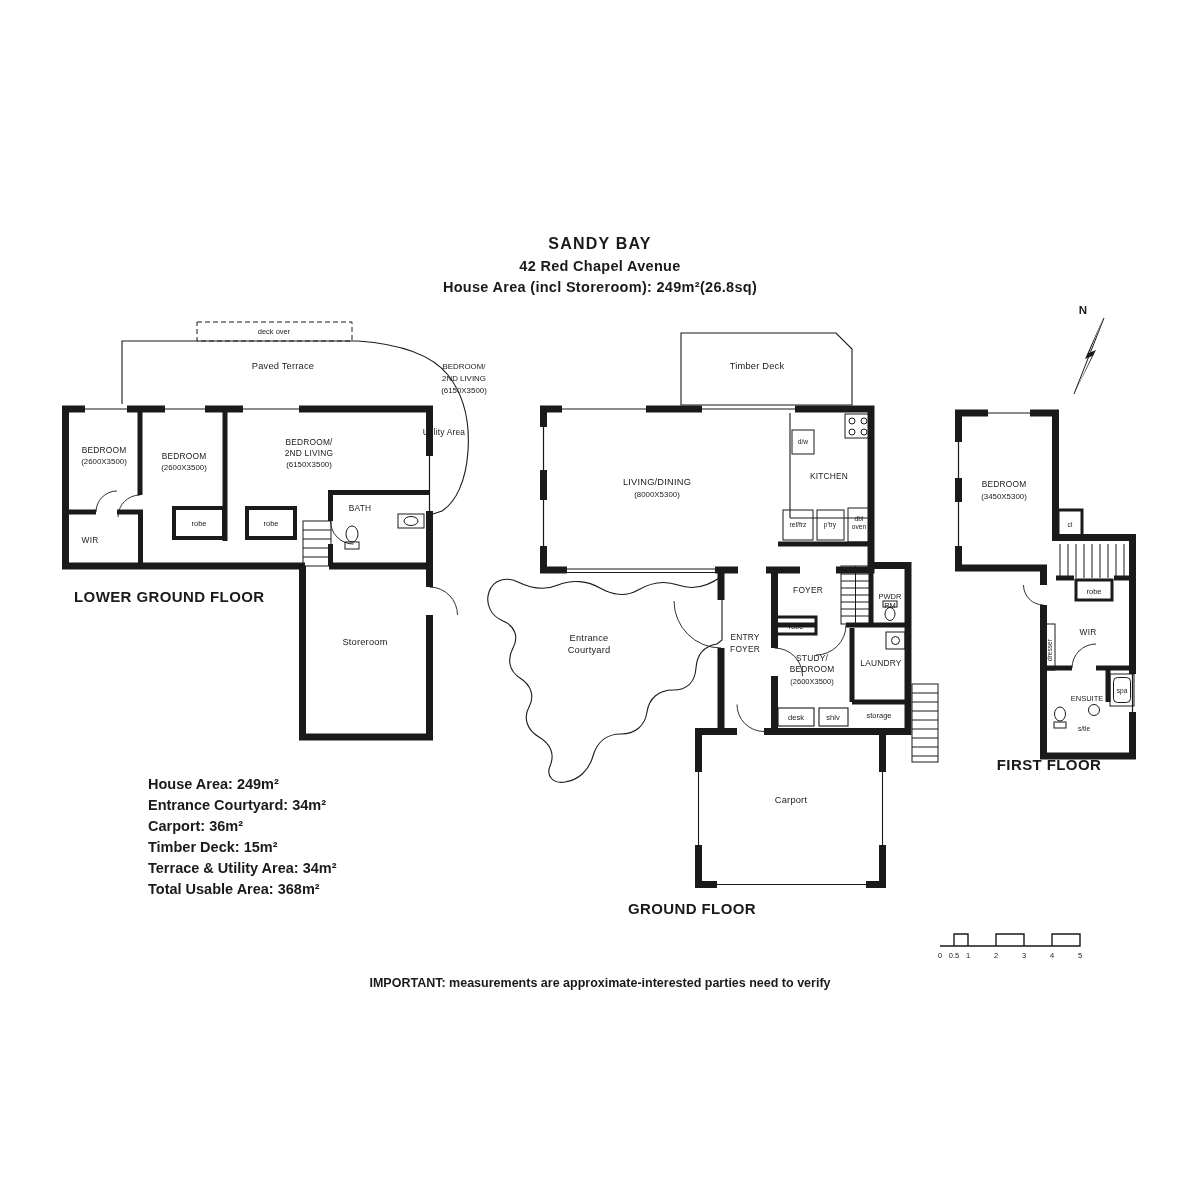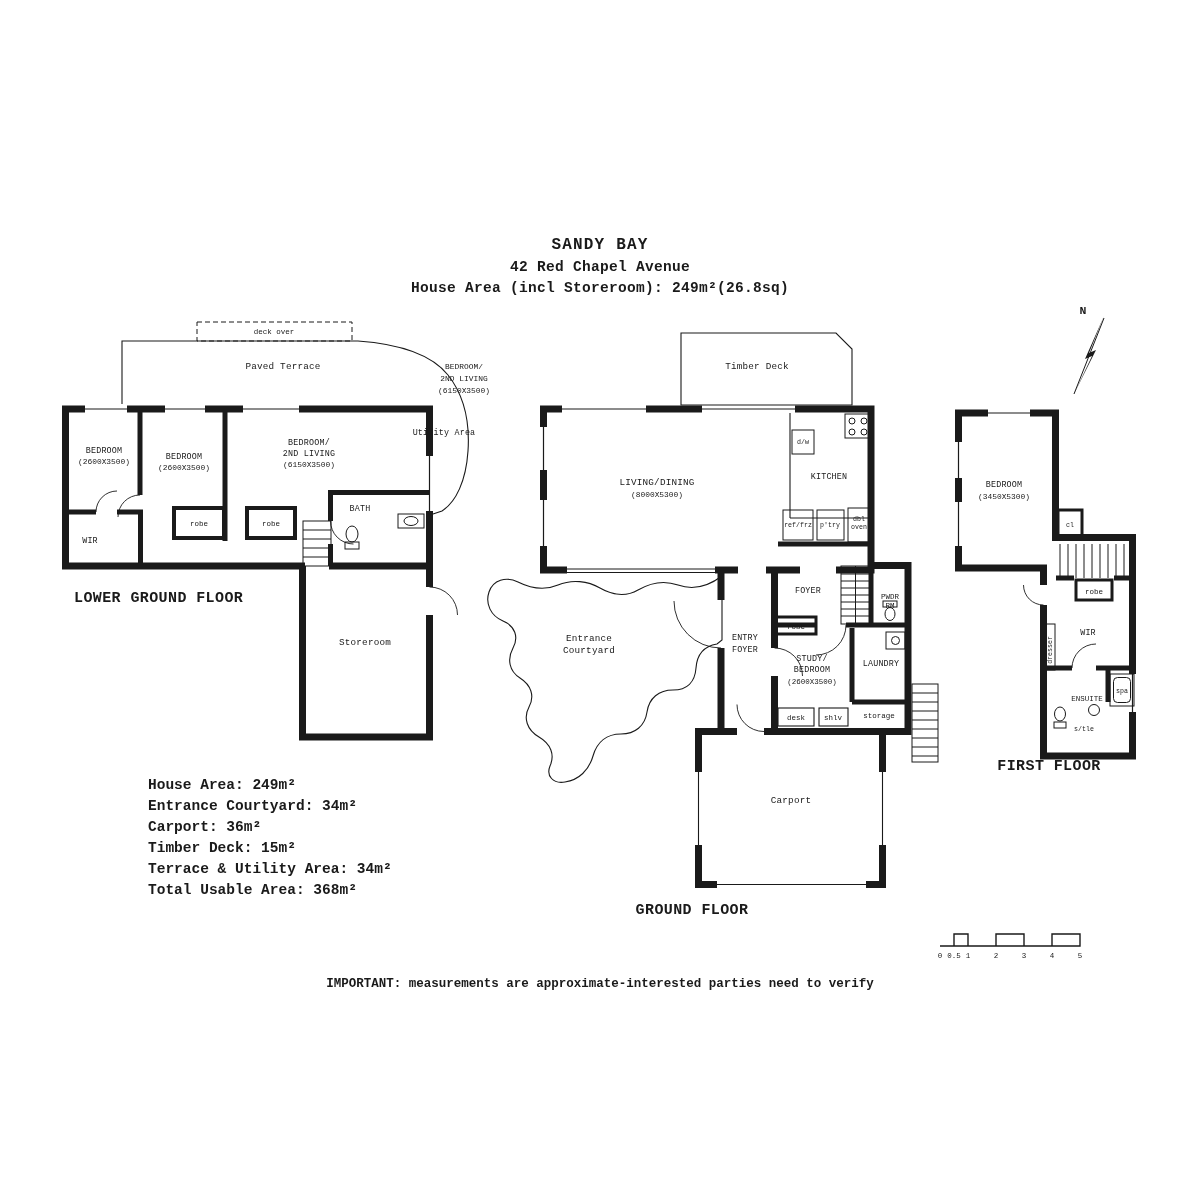--- a/index.html
+++ b/index.html
@@ -1,17 +1,17 @@
 <!DOCTYPE html>
 <html><head>
 <meta charset="utf-8">
 <style>
   html,body{margin:0;padding:0;background:#ffffff;}
   .page{position:relative;width:1200px;height:1200px;background:#ffffff;
-        font-family:Liberation Mono, monospace;overflow:hidden;}
+        font-family:Liberation Sans, sans-serif;overflow:hidden;}
   svg{position:absolute;left:0;top:0;}
   text{fill:#1a1a1a;}
   .title{font-size:16px;font-weight:700;letter-spacing:1.2px;}
   .sub{font-size:14.5px;font-weight:700;letter-spacing:.3px;}
   .floor-label{font-size:15px;font-weight:700;letter-spacing:.4px;}
   .room{font-size:9.3px;letter-spacing:.2px;}
   .room-sm{font-size:8.4px;letter-spacing:.2px;}
   .dim{font-size:7.9px;}
   .small{font-size:7.5px;}
   .tiny{font-size:6.6px;}

